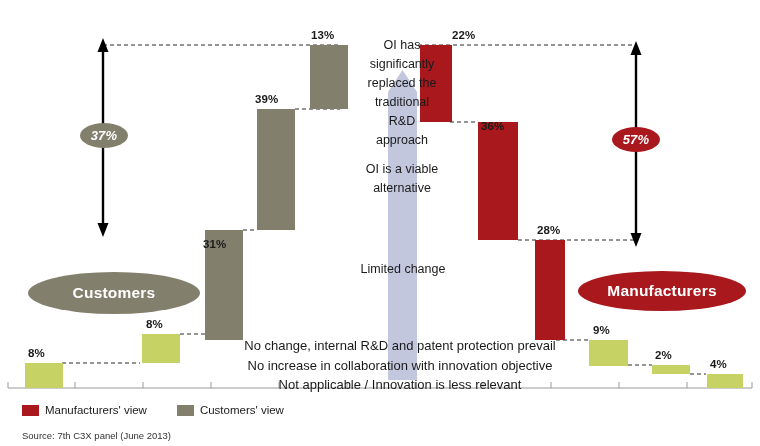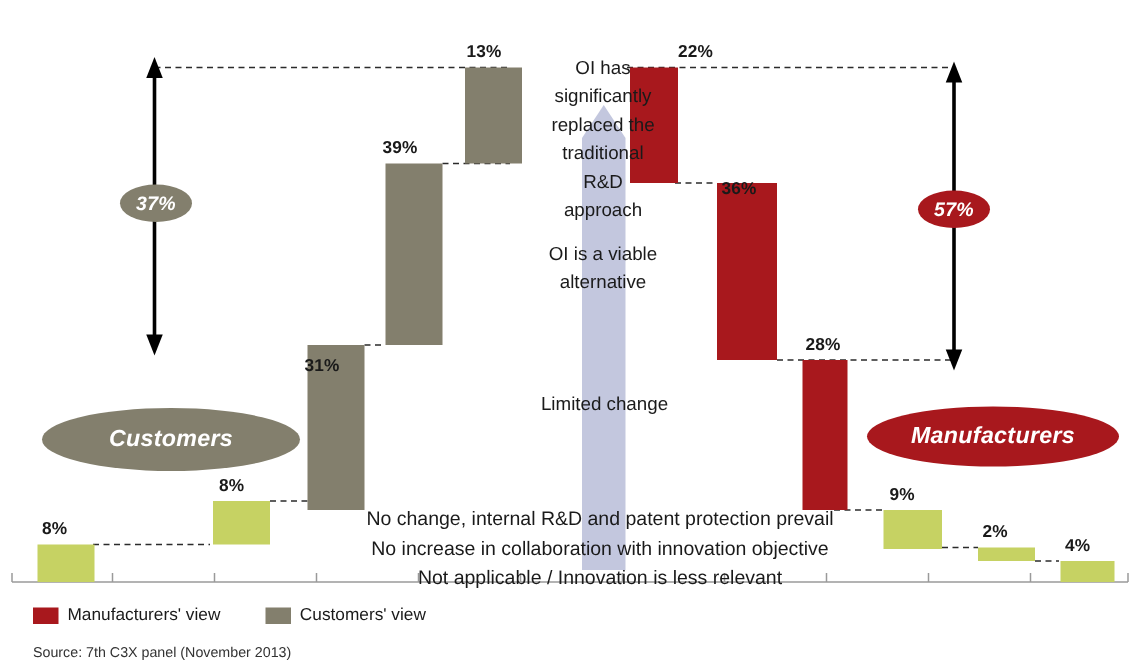--- a/index.html
+++ b/index.html
@@ -55,21 +55,20 @@
   .group-oval {
     position: absolute;
     display: flex;
     align-items: center;
     justify-content: center;
     border-radius: 50%;
     color: #ffffff;
     font-weight: bold;
     font-size: 15.5px;
     letter-spacing: 0.2px;
-    font-style: italic;
   }
   .oval-grey { background: #837f6d; }
   .oval-red  { background: #a8181d; }
 
   
   .anno {
     position: absolute;
     text-align: center;
     font-size: 12.5px;
     line-height: 19px;
@@ -251,15 +250,15 @@
       <span class="legend-swatch" style="background:#a8181d;"></span>
       <span>Manufacturers' view</span>
     </div>
     <span class="legend-gap"></span>
     <div class="legend-item">
       <span class="legend-swatch" style="background:#837f6d;"></span>
       <span>Customers' view</span>
     </div>
   </div>
 
-  <div id="source-note">Source: 7th C3X panel (November 2013)</div>
+  <div id="source-note">Source: 7th C3X panel (June 2013)</div>
 
 </div>
 
 </body></html>

